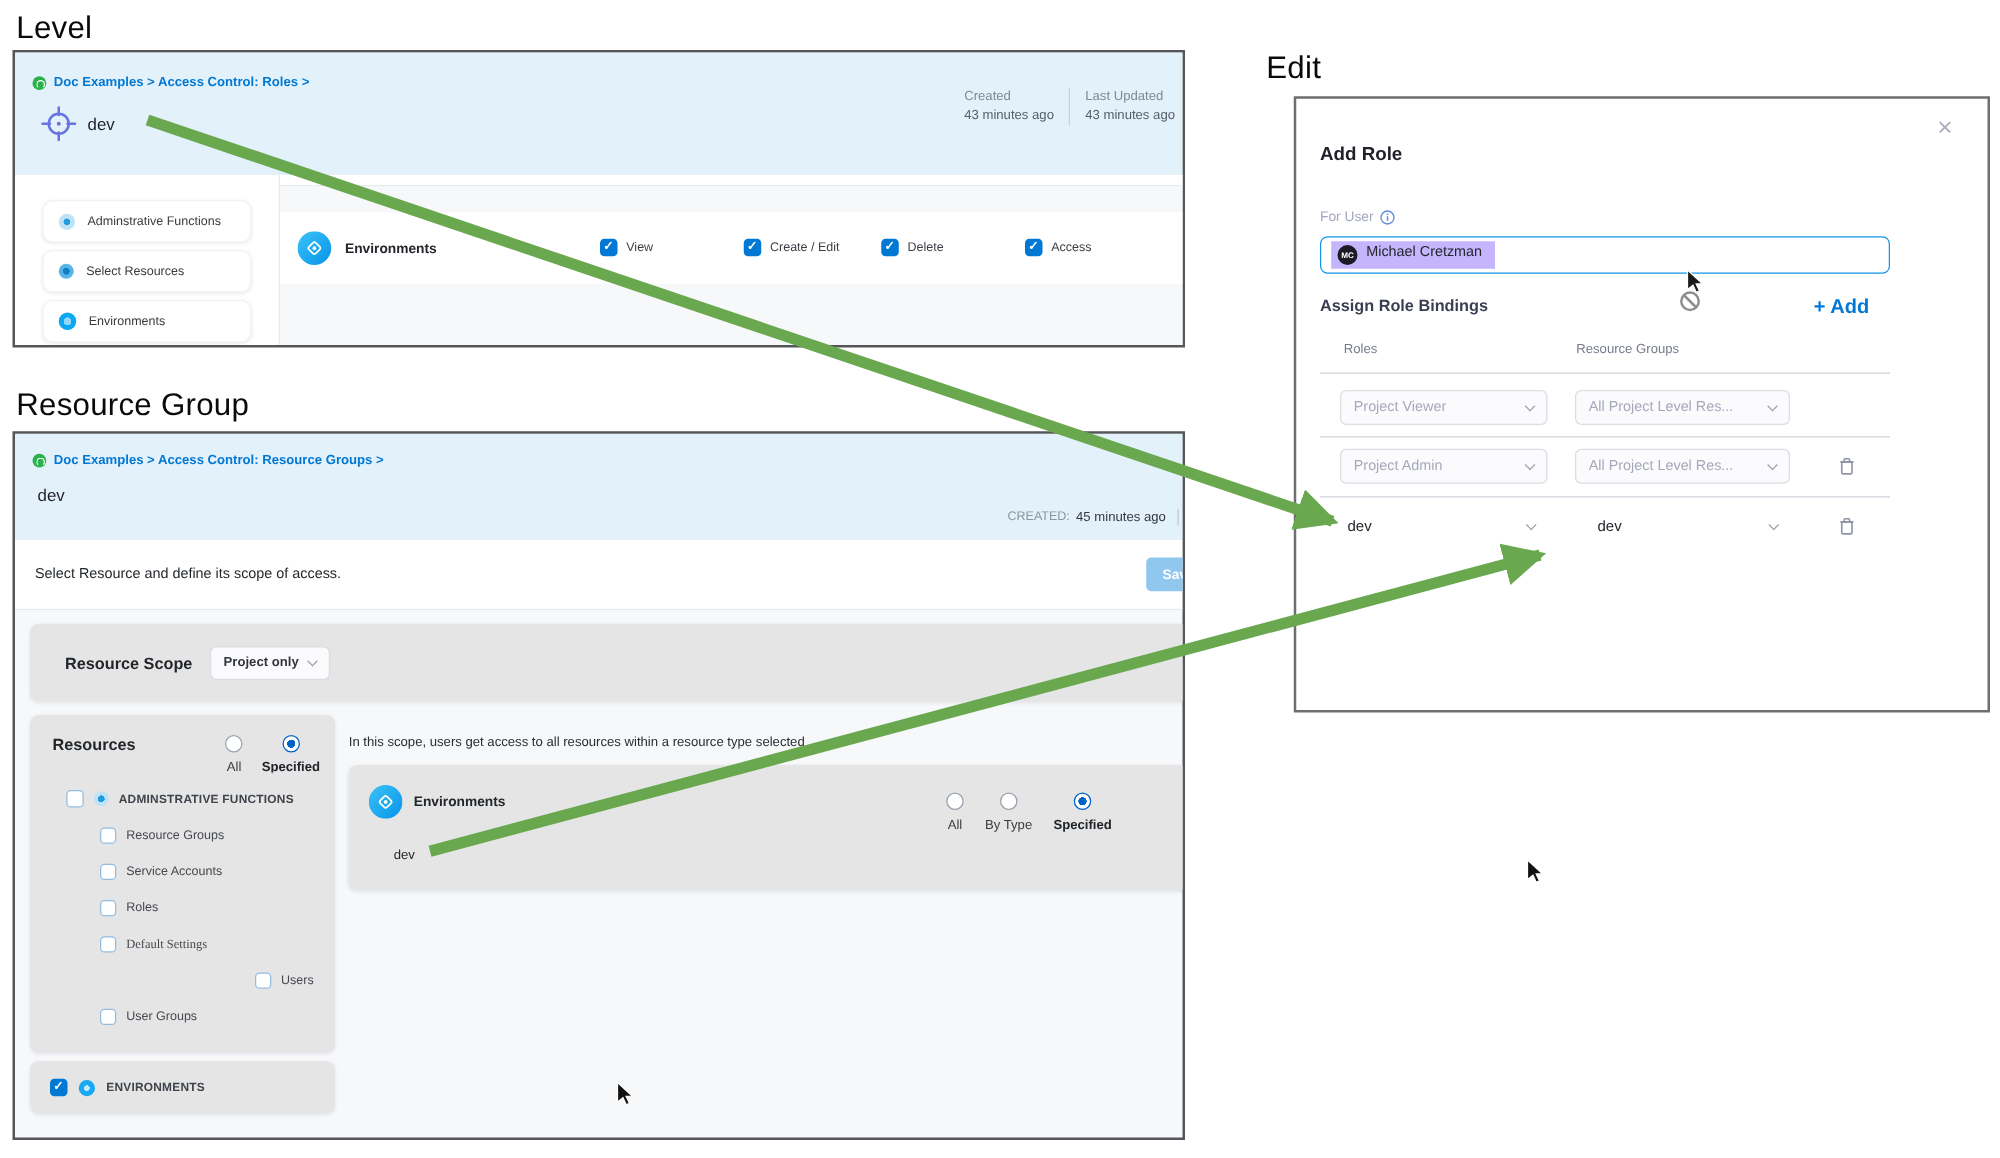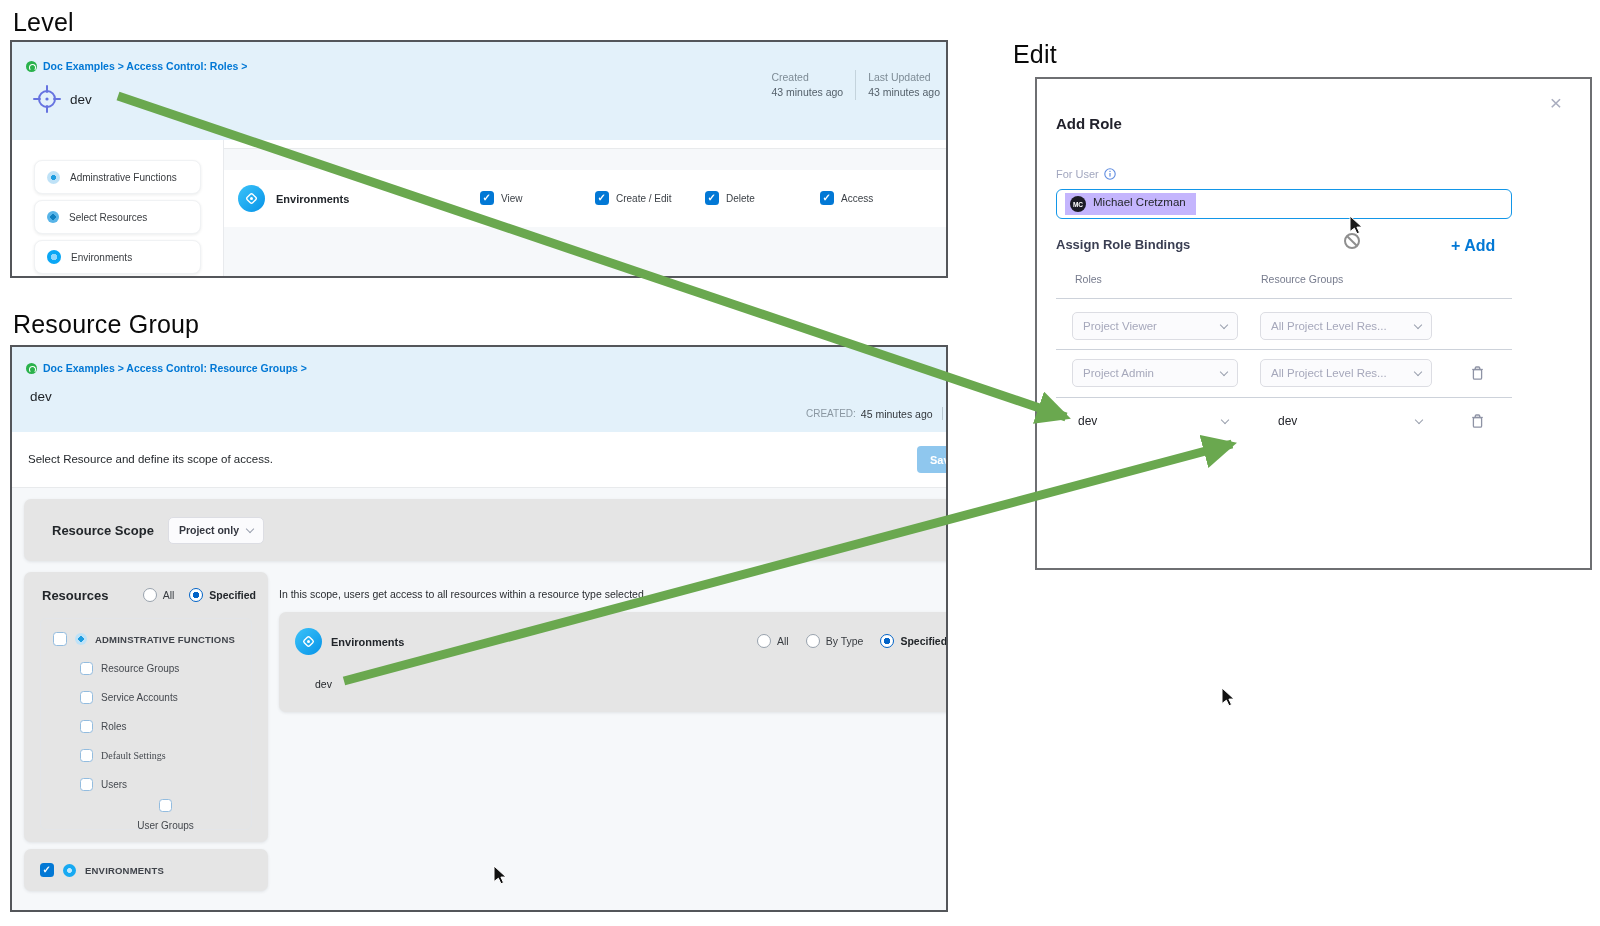--- a/index.html
+++ b/index.html
@@ -16,21 +16,21 @@
   .crumb-dot::after { content:""; position:absolute; left:3px; top:3px; width:5px; height:5px; border:1.3px solid #fff; border-radius:50%; border-bottom-color:transparent; }
   .chev { width:6px; height:6px; border-right:1.5px solid #9aa0ae; border-bottom:1.5px solid #9aa0ae; transform:rotate(45deg); margin-top:-2px; flex:0 0 auto; }
 
   .cb { width:14px; height:14px; border-radius:3.5px; flex:0 0 auto; position:relative; }
   .cb.on { background:#0278d5; }
   .cb.on::after { content:"\2713"; position:absolute; left:2.5px; top:0; color:#fff; font-size:10px; font-weight:bold; line-height:14px; }
   .cb.off { background:#fff; border:1.5px solid #93bcdf; }
 
   .radio { width:14px; height:14px; border-radius:50%; border:1.5px solid #98a2ad; background:#fff; flex:0 0 auto; }
   .radio.sel { border:1.5px solid #0263c7; background:radial-gradient(circle, #0263c7 0 3.2px, #fff 3.4px); }
-  .radio-item { display:flex; align-items:center; gap:6px; font-size:10.5px; color:#383c41; }
+  .radio-item { display:flex; align-items:center; gap:6px; font-size:10.5px; color:#383c41;flex-direction:column; }
 
   .card { background:#e5e5e5; border-radius:7px; box-shadow:0 1px 3px rgba(40,50,60,0.10); }
 
   .select-box { height:28px; border:1px solid #dcdde3; border-radius:5px; background:#fbfbfd; display:flex; align-items:center; justify-content:space-between; padding:0 10px; font-size:11.5px; color:#a6a8bb; }
 
   .divider-h { position:absolute; height:1px; background:#cdd2da; }
 
   
   .panel-header { position:absolute; left:0; right:0; top:0; background:#e3f1fa; }
   .page-name { font-size:13.5px; font-weight:500; color:#1d2125; }
@@ -195,25 +195,25 @@
           <span style="font-size:10px; color:#45494f;">Service Accounts</span>
         </div>
         <div style="display:flex; align-items:center; gap:8px; height:29px;">
           <span class="cb off" style="width:13px;height:13px;"></span>
           <span style="font-size:10px; color:#45494f;">Roles</span>
         </div>
         <div style="display:flex; align-items:center; gap:8px; height:29px;font-family:Liberation Serif, serif;">
           <span class="cb off" style="width:13px;height:13px;"></span>
           <span style="font-size:10px; color:#45494f;">Default Settings</span>
         </div>
+        <div style="display:flex; align-items:center; gap:8px; height:29px;justify-content:flex-end;">
+          <span class="cb off" style="width:13px;height:13px;"></span>
+          <span style="font-size:10px; color:#45494f;">Users</span>
+        </div>
         <div style="display:flex; align-items:center; gap:8px; height:29px;">
-          <span class="cb off" style="width:13px;height:13px;"></span>
-          <span style="font-size:10px; color:#45494f;">Users</span>
-        </div>
-        <div style="display:flex; align-items:center; gap:8px; height:29px;flex-direction:column;">
           <span class="cb off" style="width:13px;height:13px;"></span>
           <span style="font-size:10px; color:#45494f;">User Groups</span>
         </div>
       </div>
     </div>
   </div>
   <div class="card abs" style="left:12px; top:502px; width:244px; height:42px; display:flex; align-items:center; gap:9px; padding-left:16px;">
     <span class="cb on"></span>
     <span class="dot dot-env-sm"></span>
     <span style="font-size:9.5px; font-weight:bold; color:#3f434a; letter-spacing:0.2px;">ENVIRONMENTS</span>

